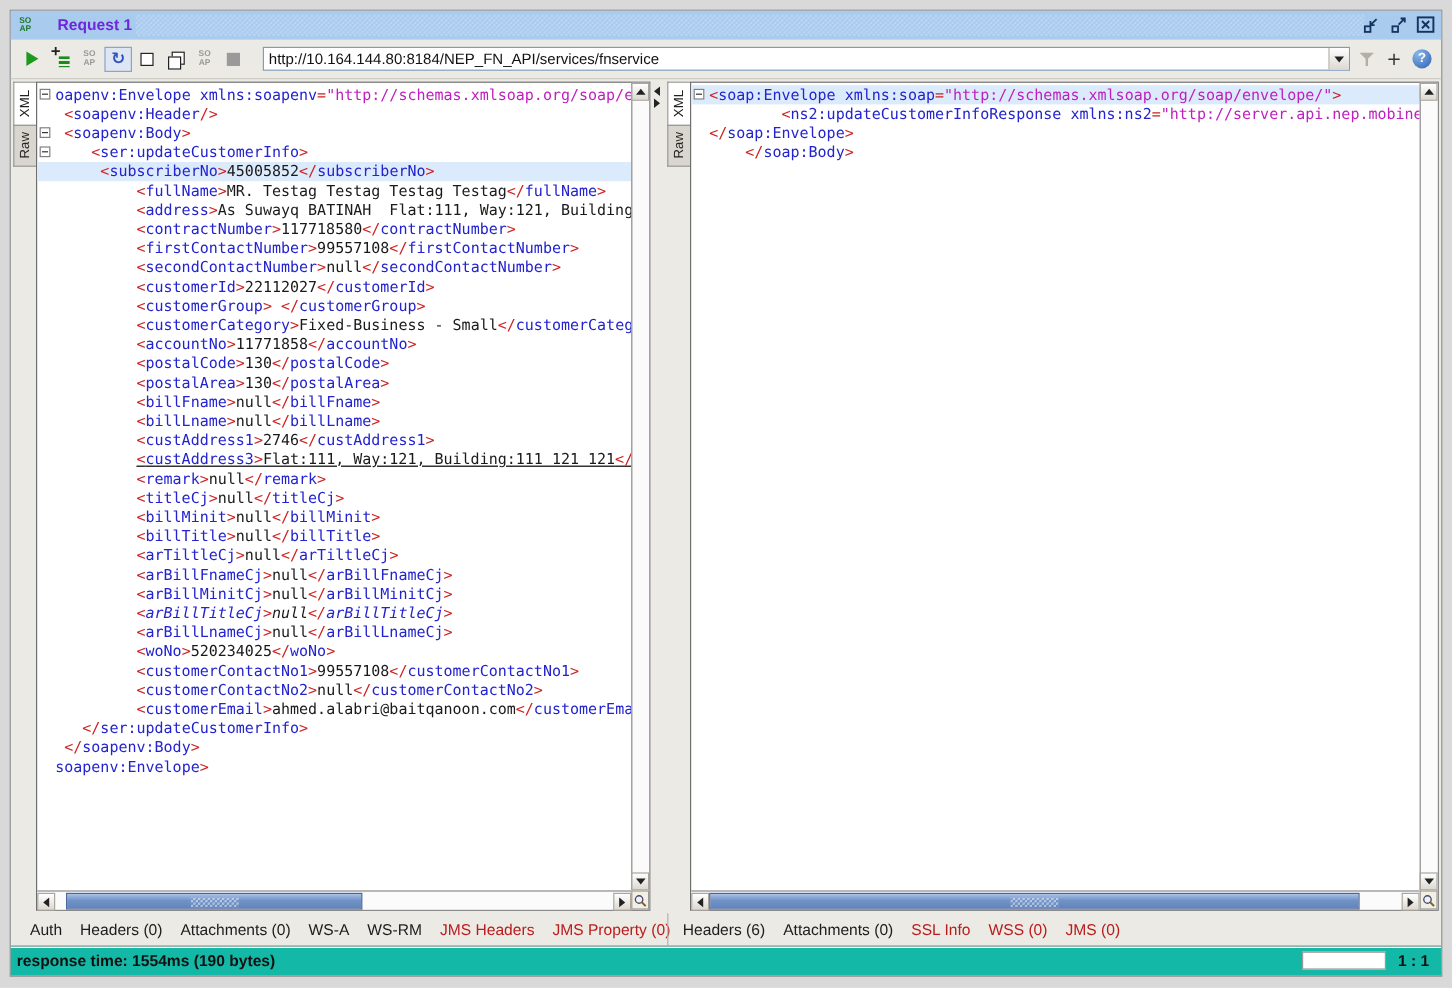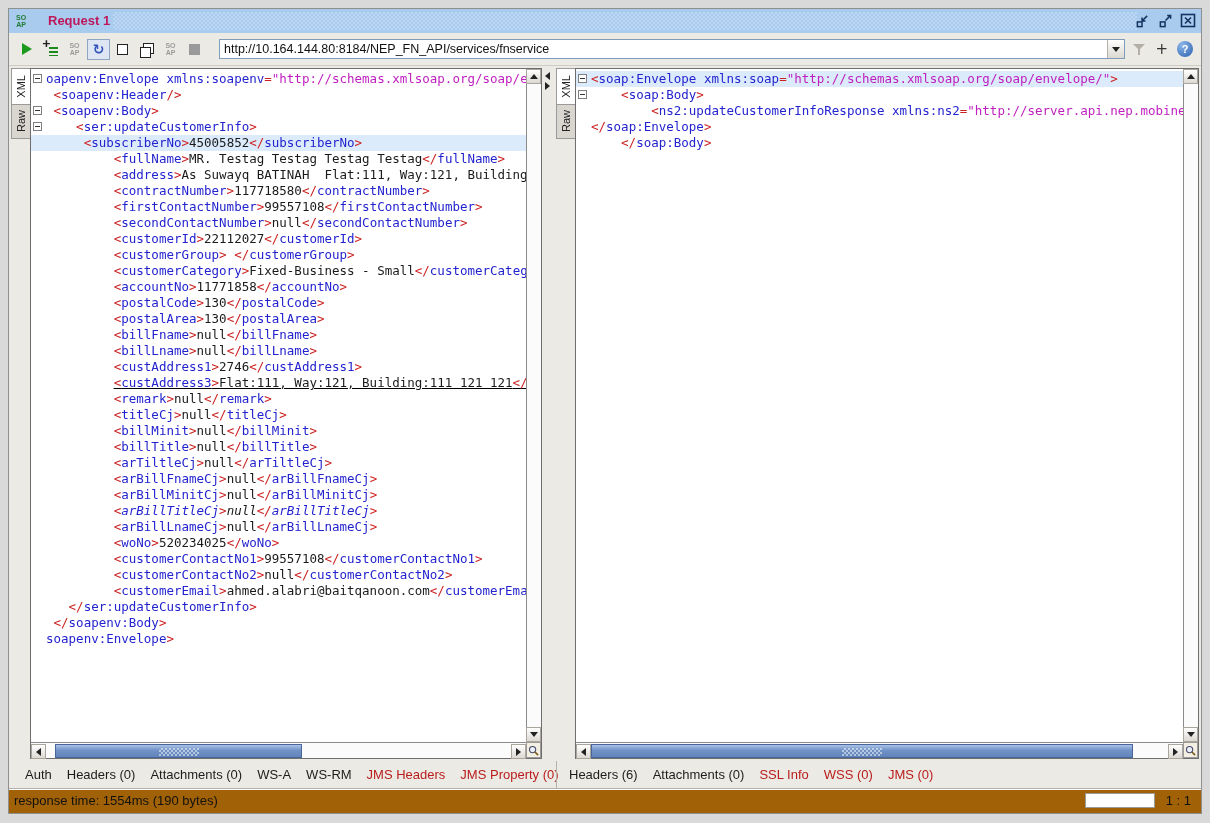--- a/index.html
+++ b/index.html
@@ -5,21 +5,21 @@
   * { box-sizing: border-box; margin:0; padding:0; }
   html,body { width:1210px; height:823px; overflow:hidden; background:#d9d9d9;
               font-family:"Liberation Sans", sans-serif; }
   .window { position:absolute; left:8px; top:8px; width:1194px; height:806px;
             background:#eceae4; border:1px solid #8f8f8f; }
 
   
   .titlebar { position:absolute; left:0; top:0; right:0; height:24px; background:#a8cbee; overflow:hidden; }
   .soap-mini { font:bold 7px/7px "Liberation Sans",sans-serif; letter-spacing:0; text-align:center; }
   .titlebar .soap-mini { position:absolute; left:7px; top:5px; color:#1f7a32; }
-  .title-text { position:absolute; left:27px; top:4px; font-size:13px; font-weight:bold; color:#be185d;padding-left:12px; }
+  .title-text { position:absolute; left:27px; top:4px; font-size:13px; font-weight:bold; color:#6d28d9;padding-left:12px; }
   .title-pattern { position:absolute; left:104px; right:64px; top:3px; bottom:3px;
      background-image:
        linear-gradient(45deg,#bcd6f3 25%,transparent 25%,transparent 75%,#bcd6f3 75%),
        linear-gradient(45deg,#bcd6f3 25%,transparent 25%,transparent 75%,#bcd6f3 75%);
      background-size:4px 4px; background-position:0 0,2px 2px; }
   .win-btns { position:absolute; right:4px; top:3px; display:flex; gap:5px; }
   .win-btn { width:18px; height:17px; display:flex; align-items:center; justify-content:center; cursor:default; }
   .win-btn svg { stroke:#14335e; stroke-width:1.6; fill:none; }
 
   
@@ -105,21 +105,21 @@
   .tabrow { position:absolute; left:0; top:752px; right:0; height:27px; }
   .tabrow .divider { position:absolute; left:547px; top:0; bottom:0; width:1px; background:#b5b2ab; }
   .btabs { position:absolute; top:0; height:100%; display:flex; align-items:center; gap:15px; font-size:13px; }
   .btabs.left-tabs { left:16px; }
   .btabs.right-tabs { left:560px; }
   .btab { color:#1c1c1c; white-space:nowrap; }
   .btab.disabled { color:#b91c1c; }
 
   
   .statusbar { position:absolute; left:0; top:779px; right:0; bottom:0;
-               border-top:1px solid #b5b2ab; box-shadow:inset 0 1px 0 #ffffff; background:#a16207; }
+               border-top:1px solid #b5b2ab; box-shadow:inset 0 1px 0 #ffffff; background:#14b8a6;font-weight:bold; }
   .status-left { position:absolute; left:5px; top:4px; font-size:13px; color:#111; }
   .mini-field { position:absolute; right:46px; top:4px; width:70px; height:15px; background:#fff; border:1px solid #9a9a9a; }
   .caret-pos { position:absolute; right:10px; top:4px; font-size:13px; color:#111; }
 </style>
 </head>
 <body>
 
 <div class="window">
 
   <div class="titlebar">
@@ -275,21 +275,20 @@
           <span>XML</span>
         </div>
         <div class="vtab t-raw">
           <span>Raw</span>
         </div>
       </div>
 
     <div class="editor" style="left:566px; width:624px;">
       <div class="code-area" id="code-right">
           <div class="code-line hl"><span class="fold-cell"><span class="fold-box"></span></span><span class="code-text" style="padding-left: 0ch;"><span class="c-d">&lt;</span><span class="c-t">soap:Envelope xmlns:soap</span><span class="c-d">=</span><span class="c-m">"http://schemas.xmlsoap.org/soap/envelope/"</span><span class="c-d">&gt;</span></span></div>
-          <div class="code-line"><span class="fold-cell"><span class="fold-box"></span></span><span class="code-text" style="padding-left: 4ch;"><span class="c-d">&lt;</span><span class="c-t">soap:Body</span><span class="c-d">&gt;</span></span></div>
           <div class="code-line"><span class="fold-cell"></span><span class="code-text" style="padding-left: 8ch;"><span class="c-d">&lt;</span><span class="c-t">ns2:updateCustomerInfoResponse xmlns:ns2</span><span class="c-d">=</span><span class="c-m">"http://server.api.nep.mobinets.com/</span></span></div>
           <div class="code-line"><span class="fold-cell"></span><span class="code-text" style="padding-left: 0ch;"><span class="c-d">&lt;/</span><span class="c-t">soap:Envelope</span><span class="c-d">&gt;</span></span></div>
           <div class="code-line"><span class="fold-cell"></span><span class="code-text" style="padding-left: 4ch;"><span class="c-d">&lt;/</span><span class="c-t">soap:Body</span><span class="c-d">&gt;</span></span></div>
         </div>
       <div class="vscroll">
         <div class="sb-btn up">
             <div class="tri-up"></div>
           </div>
         <div class="sb-btn down">
             <div class="tri-down"></div>

